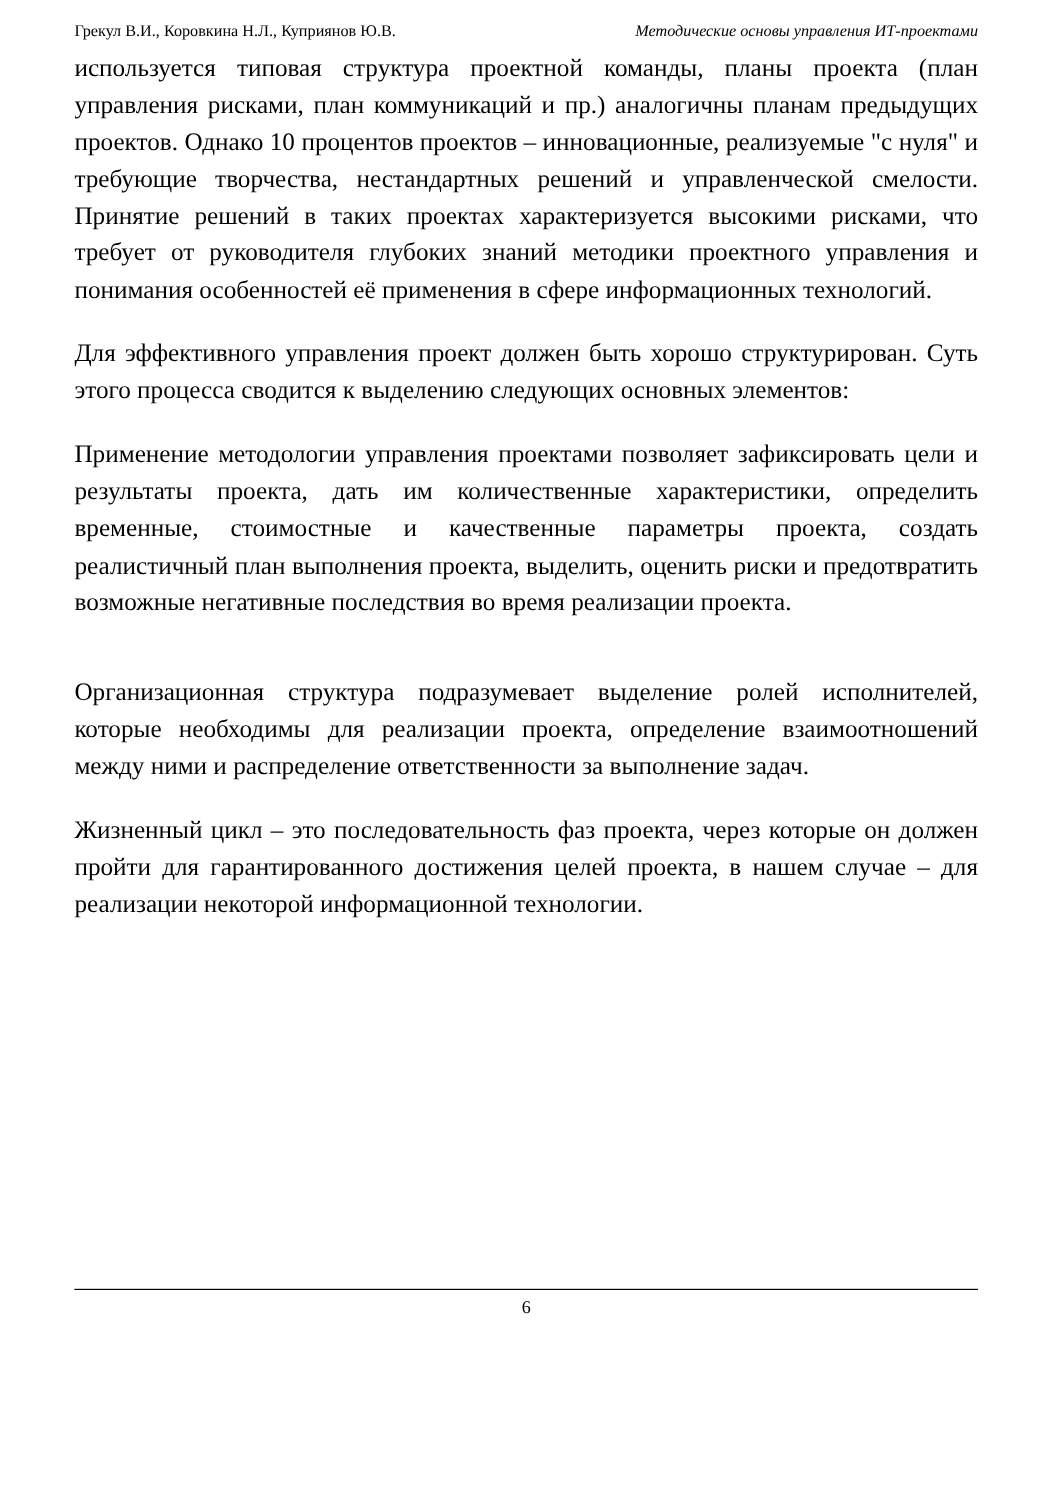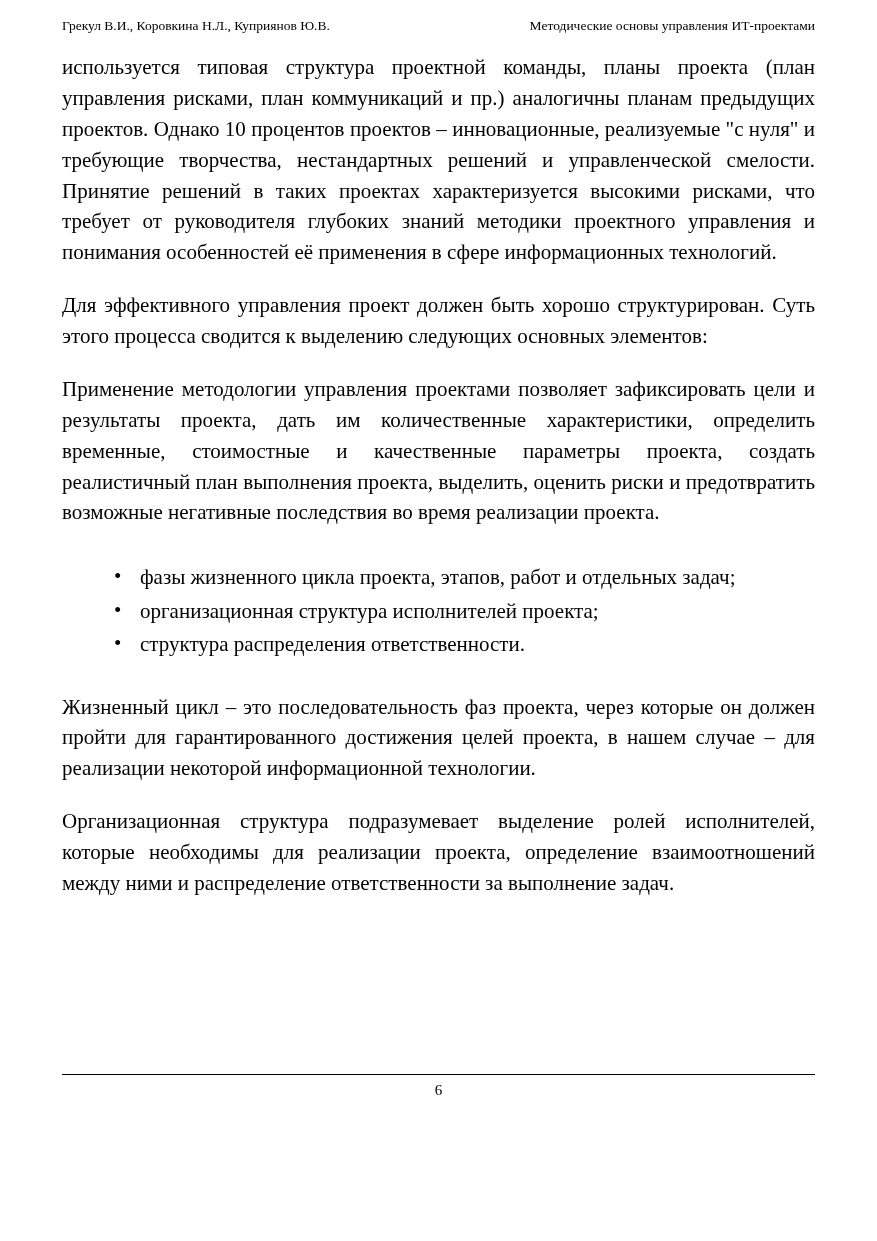--- a/index.html
+++ b/index.html
@@ -25,25 +25,25 @@
   
   .header {
     display: flex;
     justify-content: space-between;
     align-items: baseline;
     font-size: 13.5px;
     line-height: 1.2;
     padding-bottom: 3px;
   }
   .header .left  { white-space: nowrap; }
-  .header .right { white-space: nowrap; }
+  .header .right { white-space: nowrap; font-style: italic; }
 
   
   .content {
-    margin-top: 15px;
+    margin-top: 4px;
     font-size: 21px;
     line-height: 1.47;
   }
   p.para {
     margin: 0 0 22px 0;
     text-align: justify;
     text-justify: inter-word;
     text-indent: 0;
   }
   p.para:last-child { margin-bottom: 0; }
@@ -101,31 +101,26 @@
   <div class="content">
 
     <p class="para">используется типовая структура проектной команды, планы проекта (план управления рисками, план коммуникаций и пр.) аналогичны планам предыдущих проектов. Однако 10 процентов проектов – инновационные, реализуемые "с нуля" и требующие творчества, нестандартных решений и управленческой смелости. Принятие решений в таких проектах характеризуется высокими рисками, что требует от руководителя глубоких знаний методики проектного управления и понимания особенностей её применения в сфере информационных технологий.</p>
 
     <p class="para">Для эффективного управления проект должен быть хорошо структурирован. Суть этого процесса сводится к выделению следующих основных элементов:</p>
 
     <p class="para">Применение методологии управления проектами позволяет зафиксировать цели и результаты проекта, дать им количественные характеристики, определить временные, стоимостные и качественные параметры проекта, создать реалистичный план выполнения проекта, выделить, оценить  риски и предотвратить возможные негативные последствия во время реализации проекта.</p>
 
     <div class="spacer-before-list"></div>
 
-    <ul class="bullets">
-      <li>фазы жизненного цикла проекта, этапов, работ и отдельных задач;</li>
-      <li>организационная структура исполнителей проекта;</li>
-      <li>структура распределения ответственности.</li>
-    </ul>
 
     <div class="spacer-after-list"></div>
 
+    <p class="para">Организационная структура подразумевает выделение ролей исполнителей, которые необходимы для реализации проекта, определение взаимоотношений между ними и распределение ответственности за выполнение задач.</p>
+
     <p class="para">Жизненный цикл – это последовательность фаз проекта, через которые он должен пройти для гарантированного достижения целей проекта, в нашем случае – для реализации некоторой информационной технологии.</p>
-
-    <p class="para">Организационная структура подразумевает выделение ролей исполнителей, которые необходимы для реализации проекта, определение взаимоотношений между ними и распределение ответственности за выполнение задач.</p>
 
   </div>
 
   <div class="footer">
     <div class="rule"></div>
     <div class="pageno">6</div>
   </div>
 
 </div>
 

